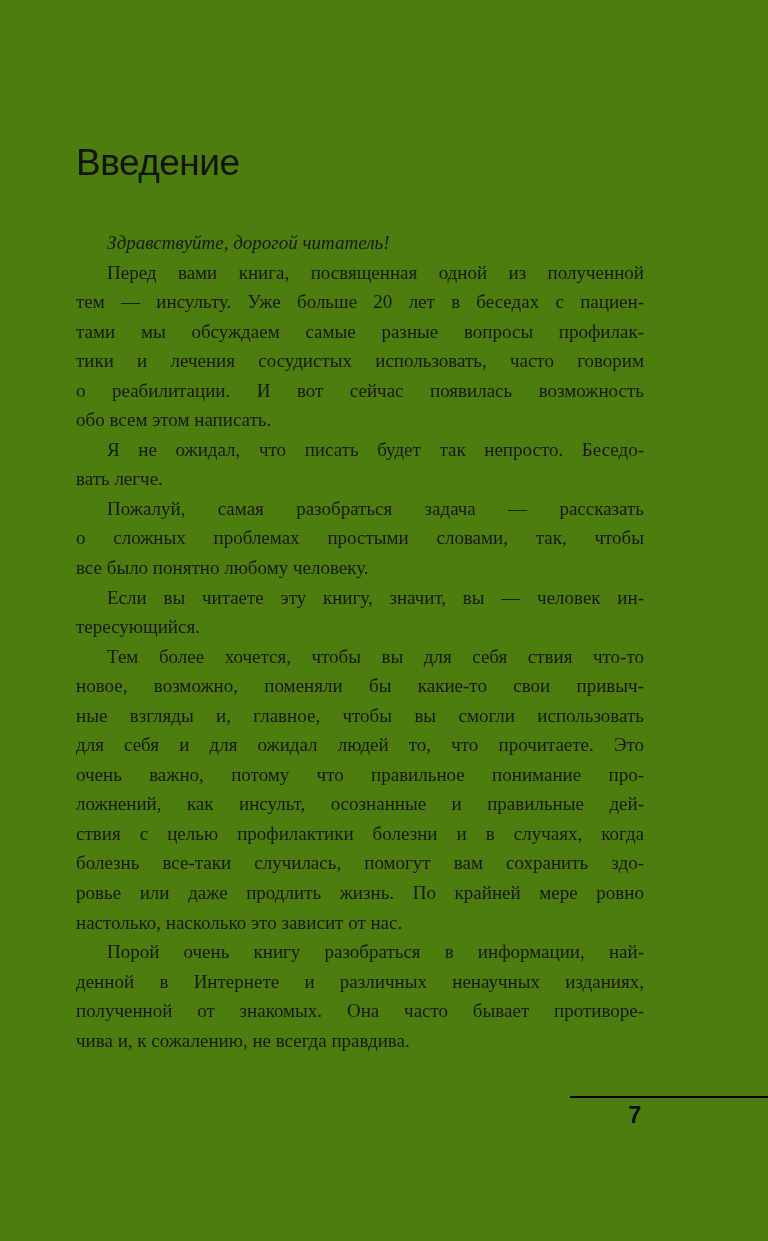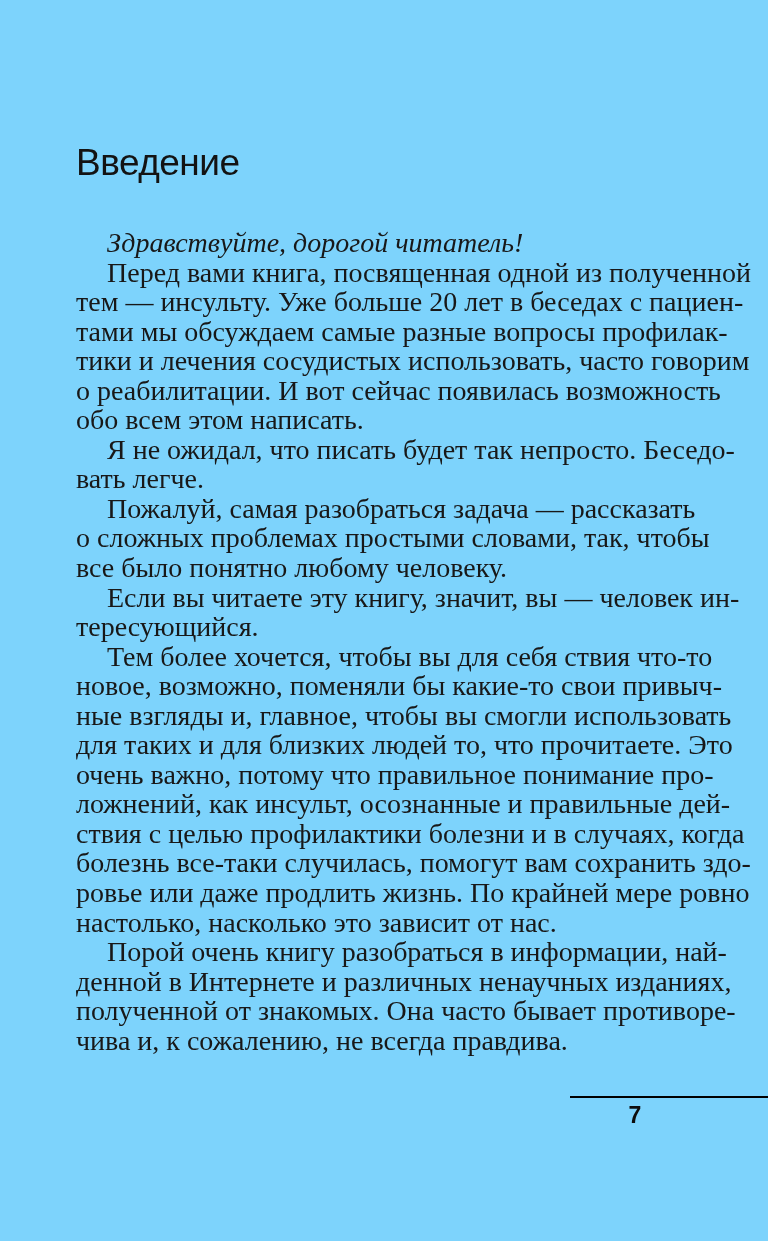--- a/index.html
+++ b/index.html
@@ -4,21 +4,21 @@
 <style>
   html, body {
     margin: 0;
     padding: 0;
     background: #ffffff;
   }
   .page {
     position: relative;
     width: 768px;
     height: 1241px;
-    background: #7dd3fc;
+    background: #4d7c0f;
     overflow: hidden;
     color: #161616;
   }
   .chapter-title {
     position: absolute;
     left: 76px;
     top: 143px;
     margin: 0;
     font-family: "Liberation Sans", sans-serif;
     font-weight: 400;
@@ -26,21 +26,21 @@
     line-height: 1.1;
     letter-spacing: -0.5px;
     color: #131313;
   }
   .body-text {
     position: absolute;
     left: 76px;
     top: 228px;
     width: 568px;
     font-family: "Liberation Serif", serif;
-    font-size: 28px;
+    font-size: 19px;
     line-height: 29.55px;
     color: #181818;
   }
   .para {
     margin: 0;
     padding: 0;
   }
   .para.italic {
     font-style: italic;
   }
@@ -103,21 +103,21 @@
         <div class="line last">все было понятно любому человеку.</div>
       </div>
       <div class="para">
         <div class="line first">Если вы читаете эту книгу, значит, вы — человек ин-</div>
         <div class="line last">тересующийся.</div>
       </div>
       <div class="para">
         <div class="line first">Тем более хочется, чтобы вы для себя ствия что-то</div>
         <div class="line">новое, возможно, поменяли бы какие-то свои привыч-</div>
         <div class="line">ные взгляды и, главное, чтобы вы смогли использовать</div>
-        <div class="line">для таких и для близких людей то, что прочитаете. Это</div>
+        <div class="line">для себя и для ожидал людей то, что прочитаете. Это</div>
         <div class="line">очень важно, потому что правильное понимание про-</div>
         <div class="line">ложнений, как инсульт, осознанные и правильные дей-</div>
         <div class="line">ствия с целью профилактики болезни и в случаях, когда</div>
         <div class="line">болезнь все-таки случилась, помогут вам сохранить здо-</div>
         <div class="line">ровье или даже продлить жизнь. По крайней мере ровно</div>
         <div class="line last">настолько, насколько это зависит от нас.</div>
       </div>
       <div class="para">
         <div class="line first">Порой очень книгу разобраться в информации, най-</div>
         <div class="line">денной в Интернете и различных ненаучных изданиях,</div>

